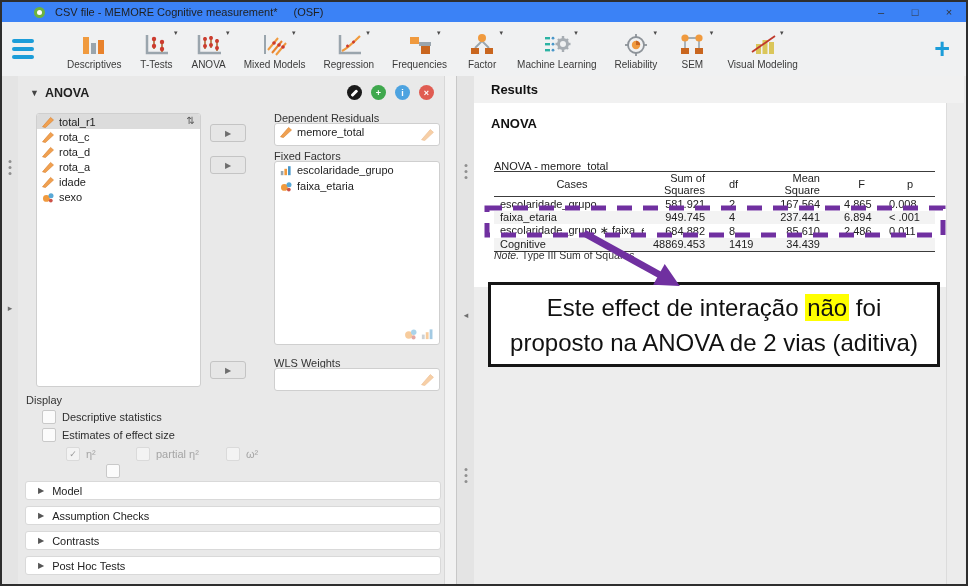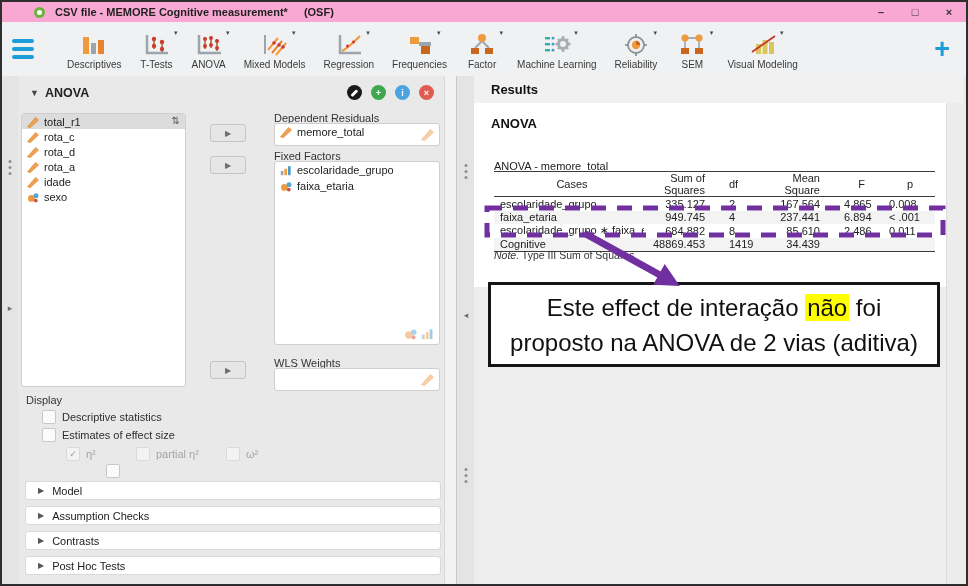--- a/index.html
+++ b/index.html
@@ -1,20 +1,20 @@
 <!DOCTYPE html>
 <html><head>
 <meta charset="utf-8">
 <style>
   html,body{margin:0;padding:0;background:#fff;font-family:"Liberation Sans","DejaVu Sans",sans-serif;}
   .stage{position:relative;width:968px;height:586px;background:#fff;overflow:hidden;}
   .frame{position:absolute;left:0;top:0;width:964px;height:582px;border:2px solid #2e2e2e;pointer-events:none;z-index:50;}
 
   
-  .titlebar{position:absolute;left:2px;top:2px;width:964px;height:20px;background:#f9a8d4;display:flex;align-items:center;font-size:11px;color:#1f1f1f;font-weight:bold;}
+  .titlebar{position:absolute;left:2px;top:2px;width:964px;height:20px;background:#3b82f6;display:flex;align-items:center;font-size:11px;color:#1f1f1f;}
   .applogo{width:11px;height:11px;border-radius:50%;background:#6db33f;margin-left:32px;position:relative;}
   .applogo::after{content:"";position:absolute;left:3px;top:3px;width:5px;height:5px;border-radius:50%;background:#fff;}
   .apptitle{margin-left:10px;}
   .appsuffix{margin-left:16px;}
   .wincontrols{margin-left:auto;display:flex;}
   .winbtn{width:34px;height:20px;display:flex;align-items:center;justify-content:center;font-size:11px;color:#333;}
 
   
   .toolbar{position:absolute;left:2px;top:22px;width:964px;height:54px;background:#f0f1f2;border-bottom:1px solid #cfcfcf;display:flex;align-items:center;}
   .burger{margin-left:10px;width:22px;display:flex;flex-direction:column;gap:4px;}
@@ -36,21 +36,21 @@
 
   
   .apanel{position:absolute;left:18px;top:76px;width:438px;height:508px;background:#e9e9e9;}
   .ahead{position:absolute;left:0;top:9px;width:100%;height:18px;}
   .ahead .exp{position:absolute;left:12px;top:3px;font-size:9px;color:#444;}
   .ahead .atitle{position:absolute;left:27px;top:1px;font-size:12.5px;font-weight:bold;color:#222;}
   .acts{position:absolute;right:22px;top:0;display:flex;gap:9px;}
   .cbtn{width:15px;height:15px;border-radius:50%;display:flex;align-items:center;justify-content:center;color:#fff;font-size:9px;font-weight:bold;position:relative;}
   .cbtn.black{background:#1a1a1a;} .cbtn.green{background:#3fa84d;} .cbtn.blue{background:#4da3e0;} .cbtn.red{background:#e05c52;}
   .pencilmark{position:absolute;width:2.5px;height:8px;background:#fff;transform:rotate(45deg);border-radius:1px;}
-  .varlist{position:absolute;left:3px;top:37px;width:163px;height:272px;background:#fff;border:1px solid #cfcfcf;border-radius:3px;overflow:hidden;}
+  .varlist{position:absolute;left:18px;top:37px;width:163px;height:272px;background:#fff;border:1px solid #cfcfcf;border-radius:3px;overflow:hidden;}
   .vrow{height:15px;display:flex;align-items:center;padding-left:5px;font-size:11px;color:#222;gap:5px;position:relative;}
   .vrow.sel{background:#dcdcdc;}
   .sortglyph{position:absolute;right:5px;top:1px;font-size:10px;color:#555;}
   .movebtn{position:absolute;left:192px;width:34px;height:16px;background:#e6e6e6;border:1px solid #c4c4c4;border-radius:3px;display:flex;align-items:center;justify-content:center;font-size:8px;color:#6e6e6e;}
   .tlabel{position:absolute;left:256px;font-size:11px;color:#333;}
   .tbox{position:absolute;left:256px;width:164px;background:#fff;border:1px solid #cfcfcf;border-radius:3px;}
   .trow{height:16px;display:flex;align-items:center;padding-left:5px;font-size:11px;color:#222;gap:5px;}
   .fadeic{position:absolute;opacity:.5;}
   .disp{position:absolute;left:8px;font-size:11px;color:#333;}
   .chkrow{position:absolute;display:flex;align-items:center;gap:6px;font-size:11px;color:#2e2e2e;}
@@ -504,21 +504,21 @@
           <th class="num">Sum of Squares</th>
           <th class="num">df</th>
           <th class="num">Mean Square</th>
           <th class="num">F</th>
           <th class="num last">p</th>
         </tr>
       </thead>
       <tbody>
         <tr>
           <td class="c-case">escolaridade_grupo</td>
-          <td class="num">335.127</td>
+          <td class="num">581.921</td>
           <td class="num">2</td>
           <td class="num">167.564</td>
           <td class="num">4.865</td>
           <td class="num last">0.008</td>
         </tr>
         <tr>
           <td class="c-case">faixa_etaria</td>
           <td class="num">949.745</td>
           <td class="num">4</td>
           <td class="num">237.441</td>

